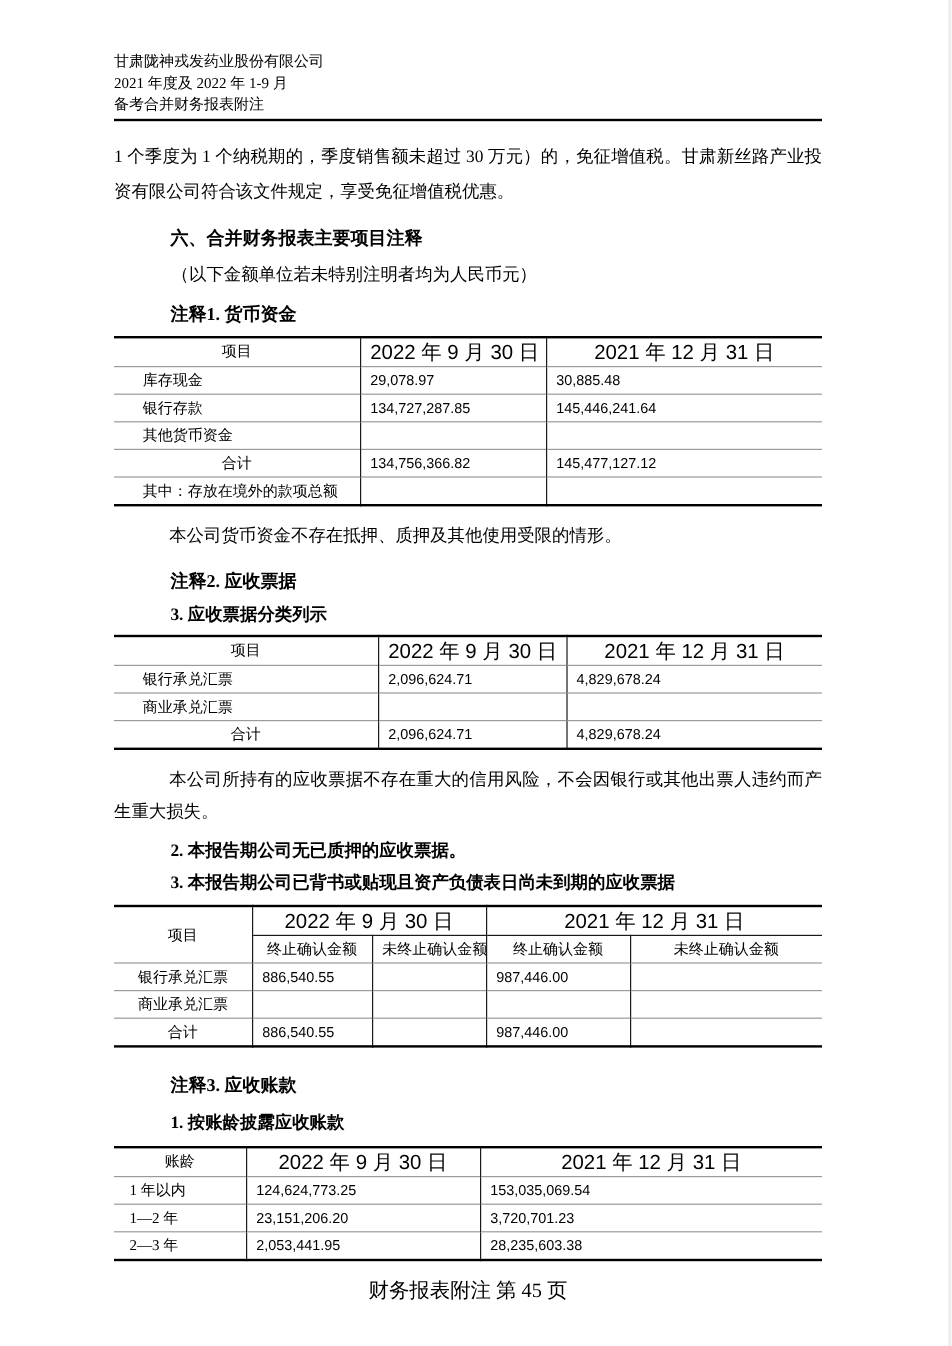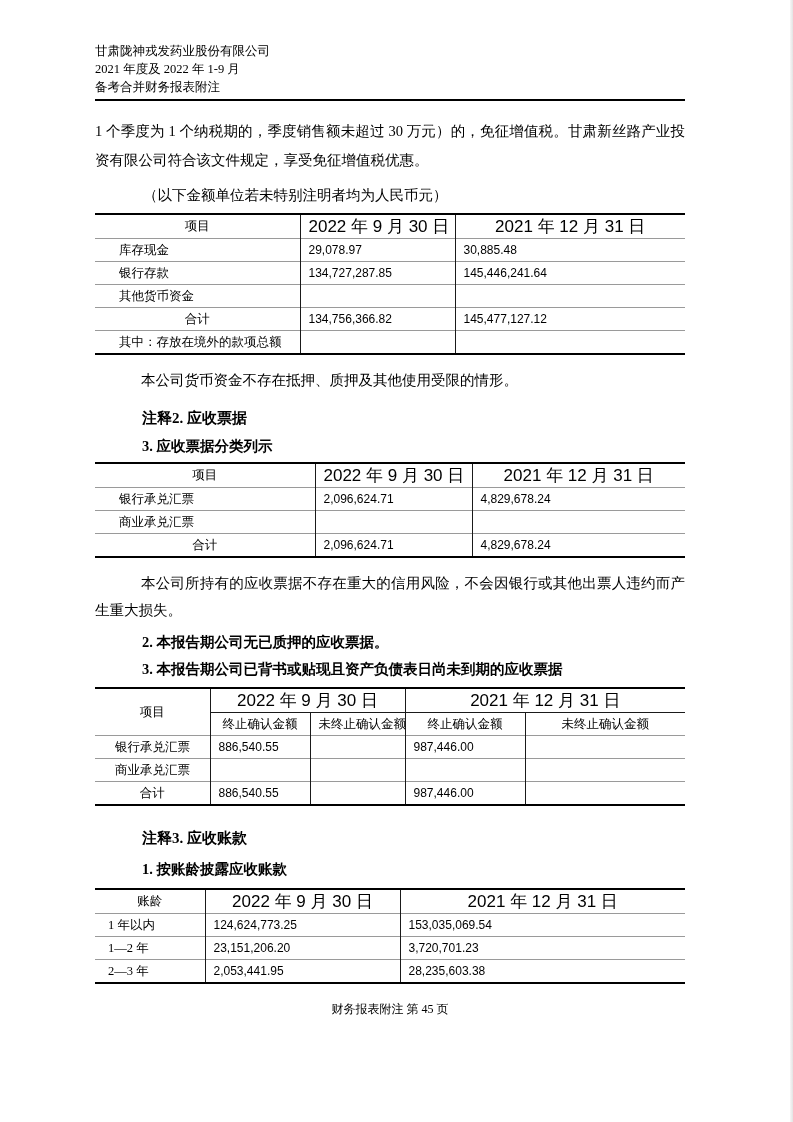--- a/index.html
+++ b/index.html
@@ -93,40 +93,42 @@
   }
   .t3 .grp{border-bottom:1px solid #1a1a1a;}
   .t3 .sub{border-top:1px solid #1a1a1a;}
   .mt6{margin-top:6px;}
   .tbl-m8{margin-top:8px;}
   .tbl-m9{margin-top:9px;}
   .footer{
     margin-top:16px;
     width:590px;
     text-align:center;
-    font-size:12px;line-height:18px;
+    font-size:17px;line-height:18px;
   }
 </style>
 </head>
 <body>
 
 <div class="doc">
   <div class="edge"></div>
   <div class="content">
 
     <div class="page-head">
       <div>甘肃陇神戎发药业股份有限公司</div>
       <div>2021 年度及 2022 年 1-9 月</div>
       <div>备考合并财务报表附注</div>
     </div>
 
     <p class="intro">1 个季度为 1 个纳税期的，季度销售额未超过 30 万元）的，免征增值税。甘肃新丝路产业投资有限公司符合该文件规定，享受免征增值税优惠。</p>
 
+    <h2 class="sec-title">六、合并财务报表主要项目注释</h2>
     <p class="unit-note">（以下金额单位若未特别注明者均为人民币元）</p>
 
+    <h3 class="note-title">注释1. 货币资金</h3>
 
     <table class="fin-table t1">
       <colgroup>
           <col style="width:205px">
           <col style="width:155px">
           <col style="width:230px">
         </colgroup>
       <tbody>
         <tr>
           <td class="c">项目</td>

